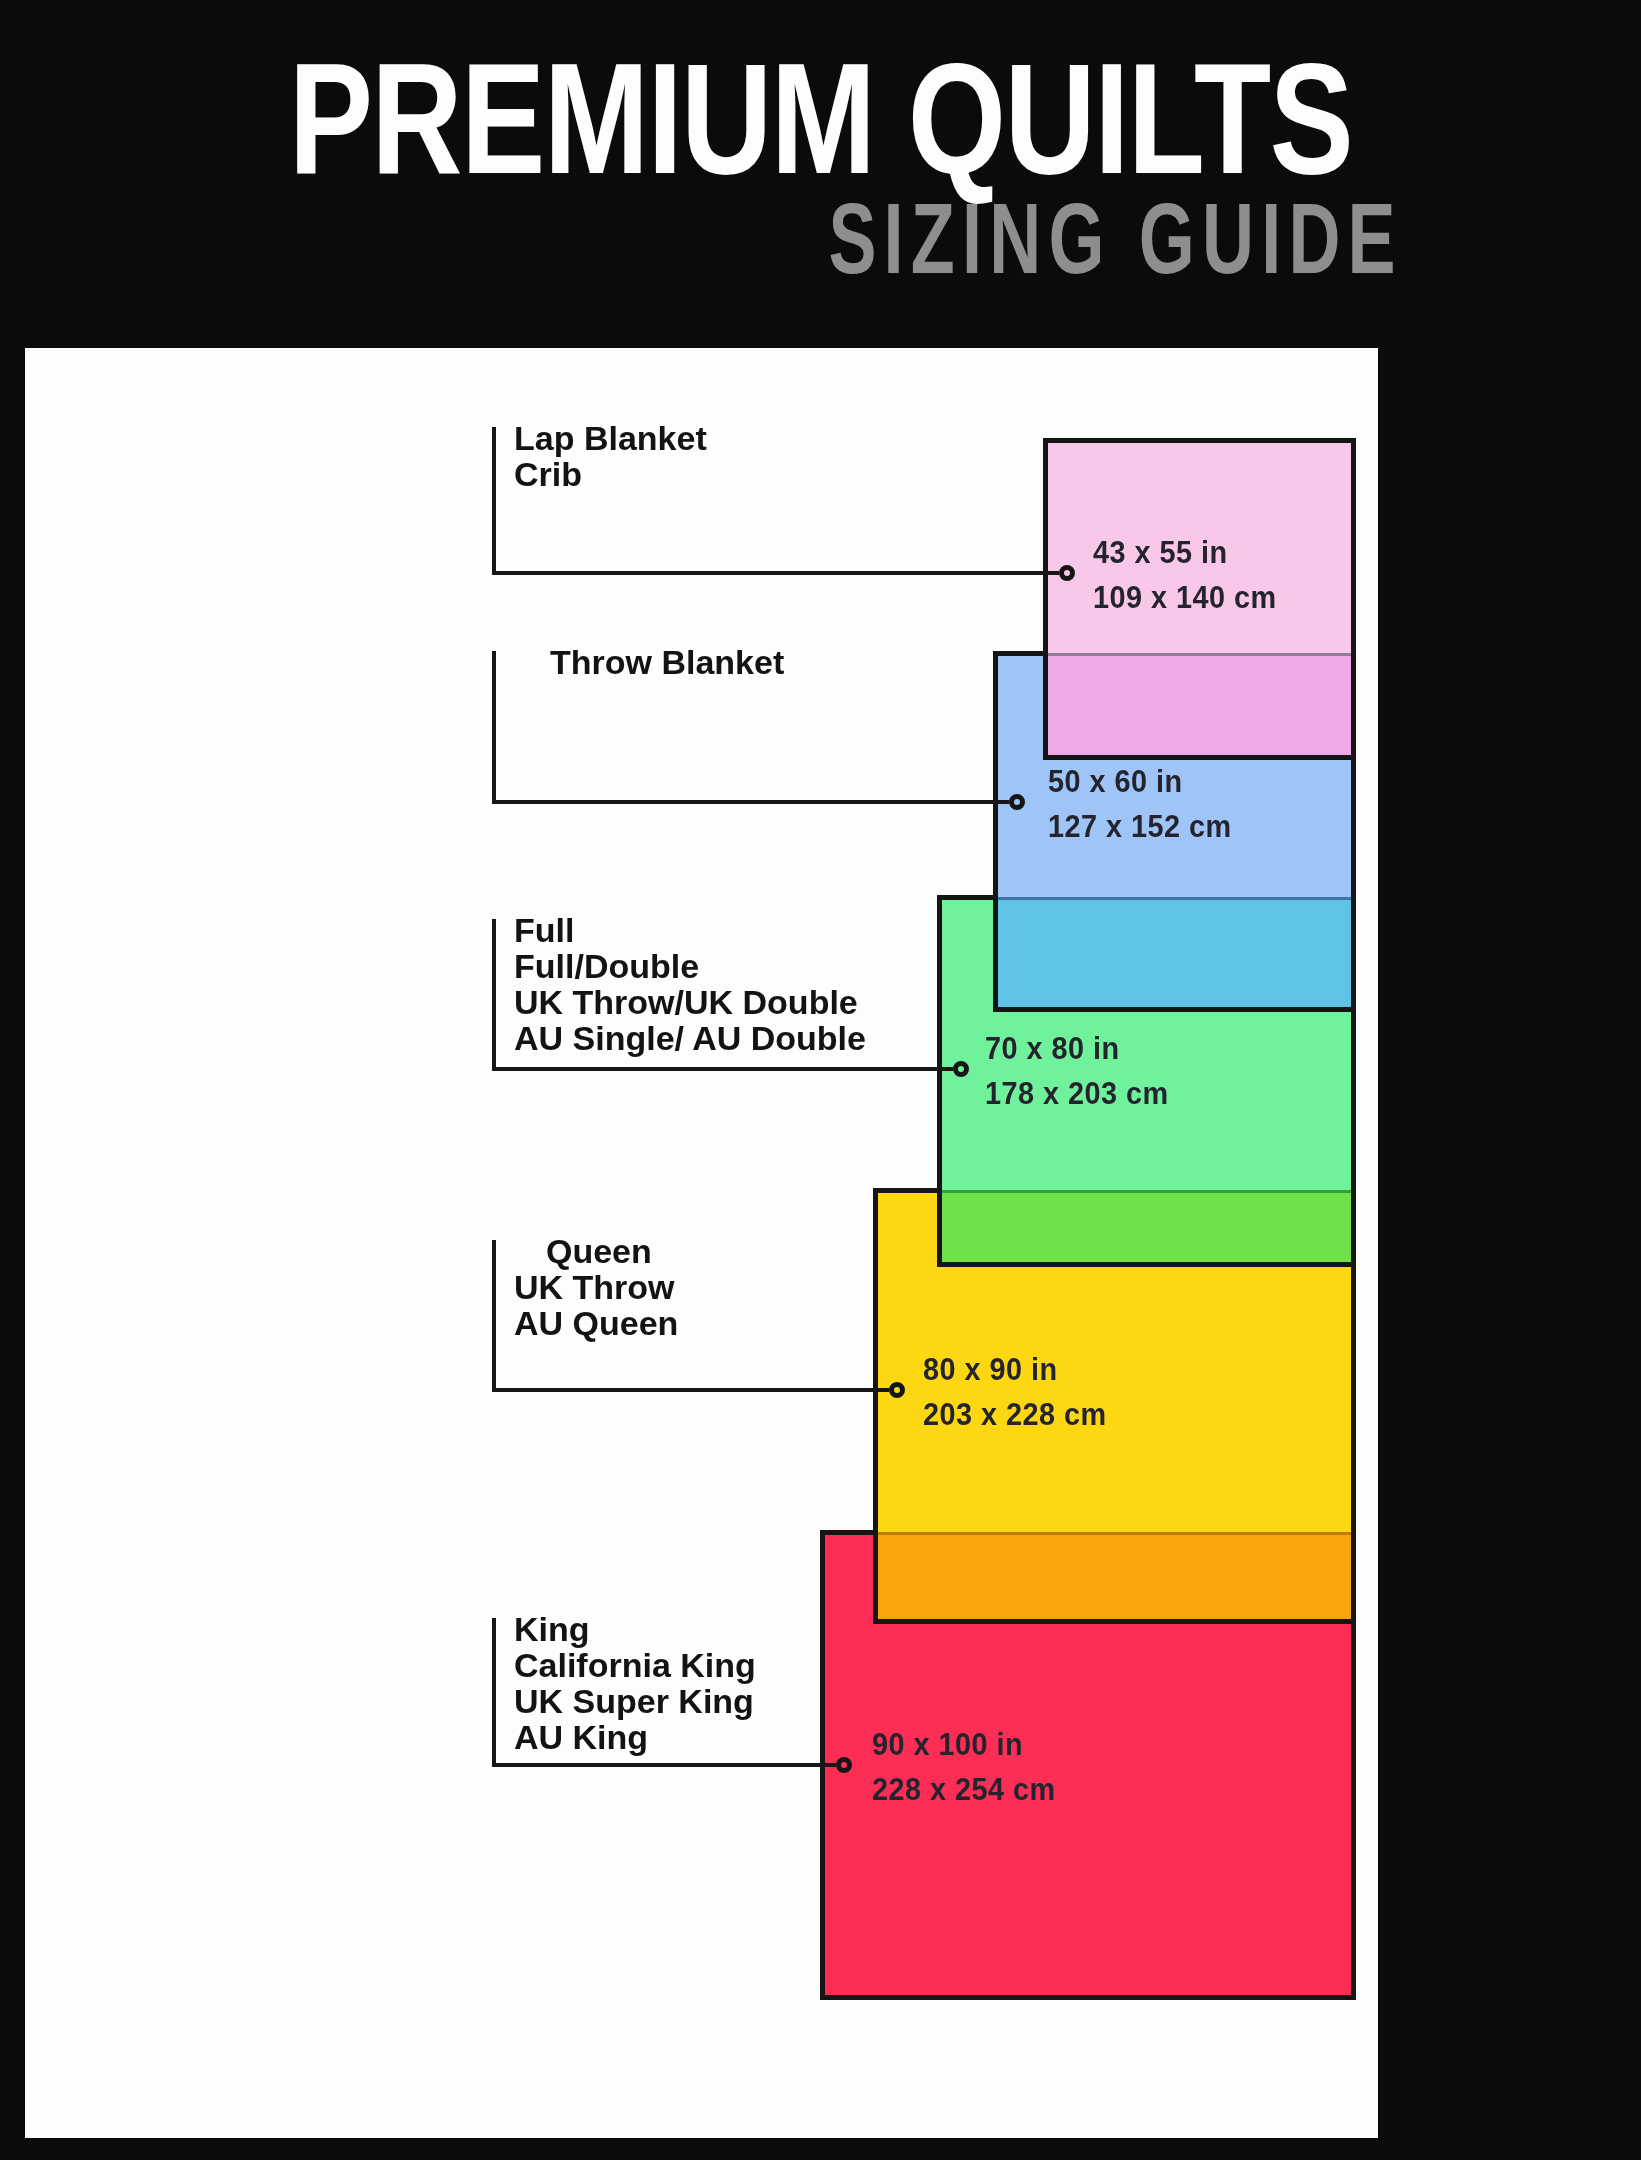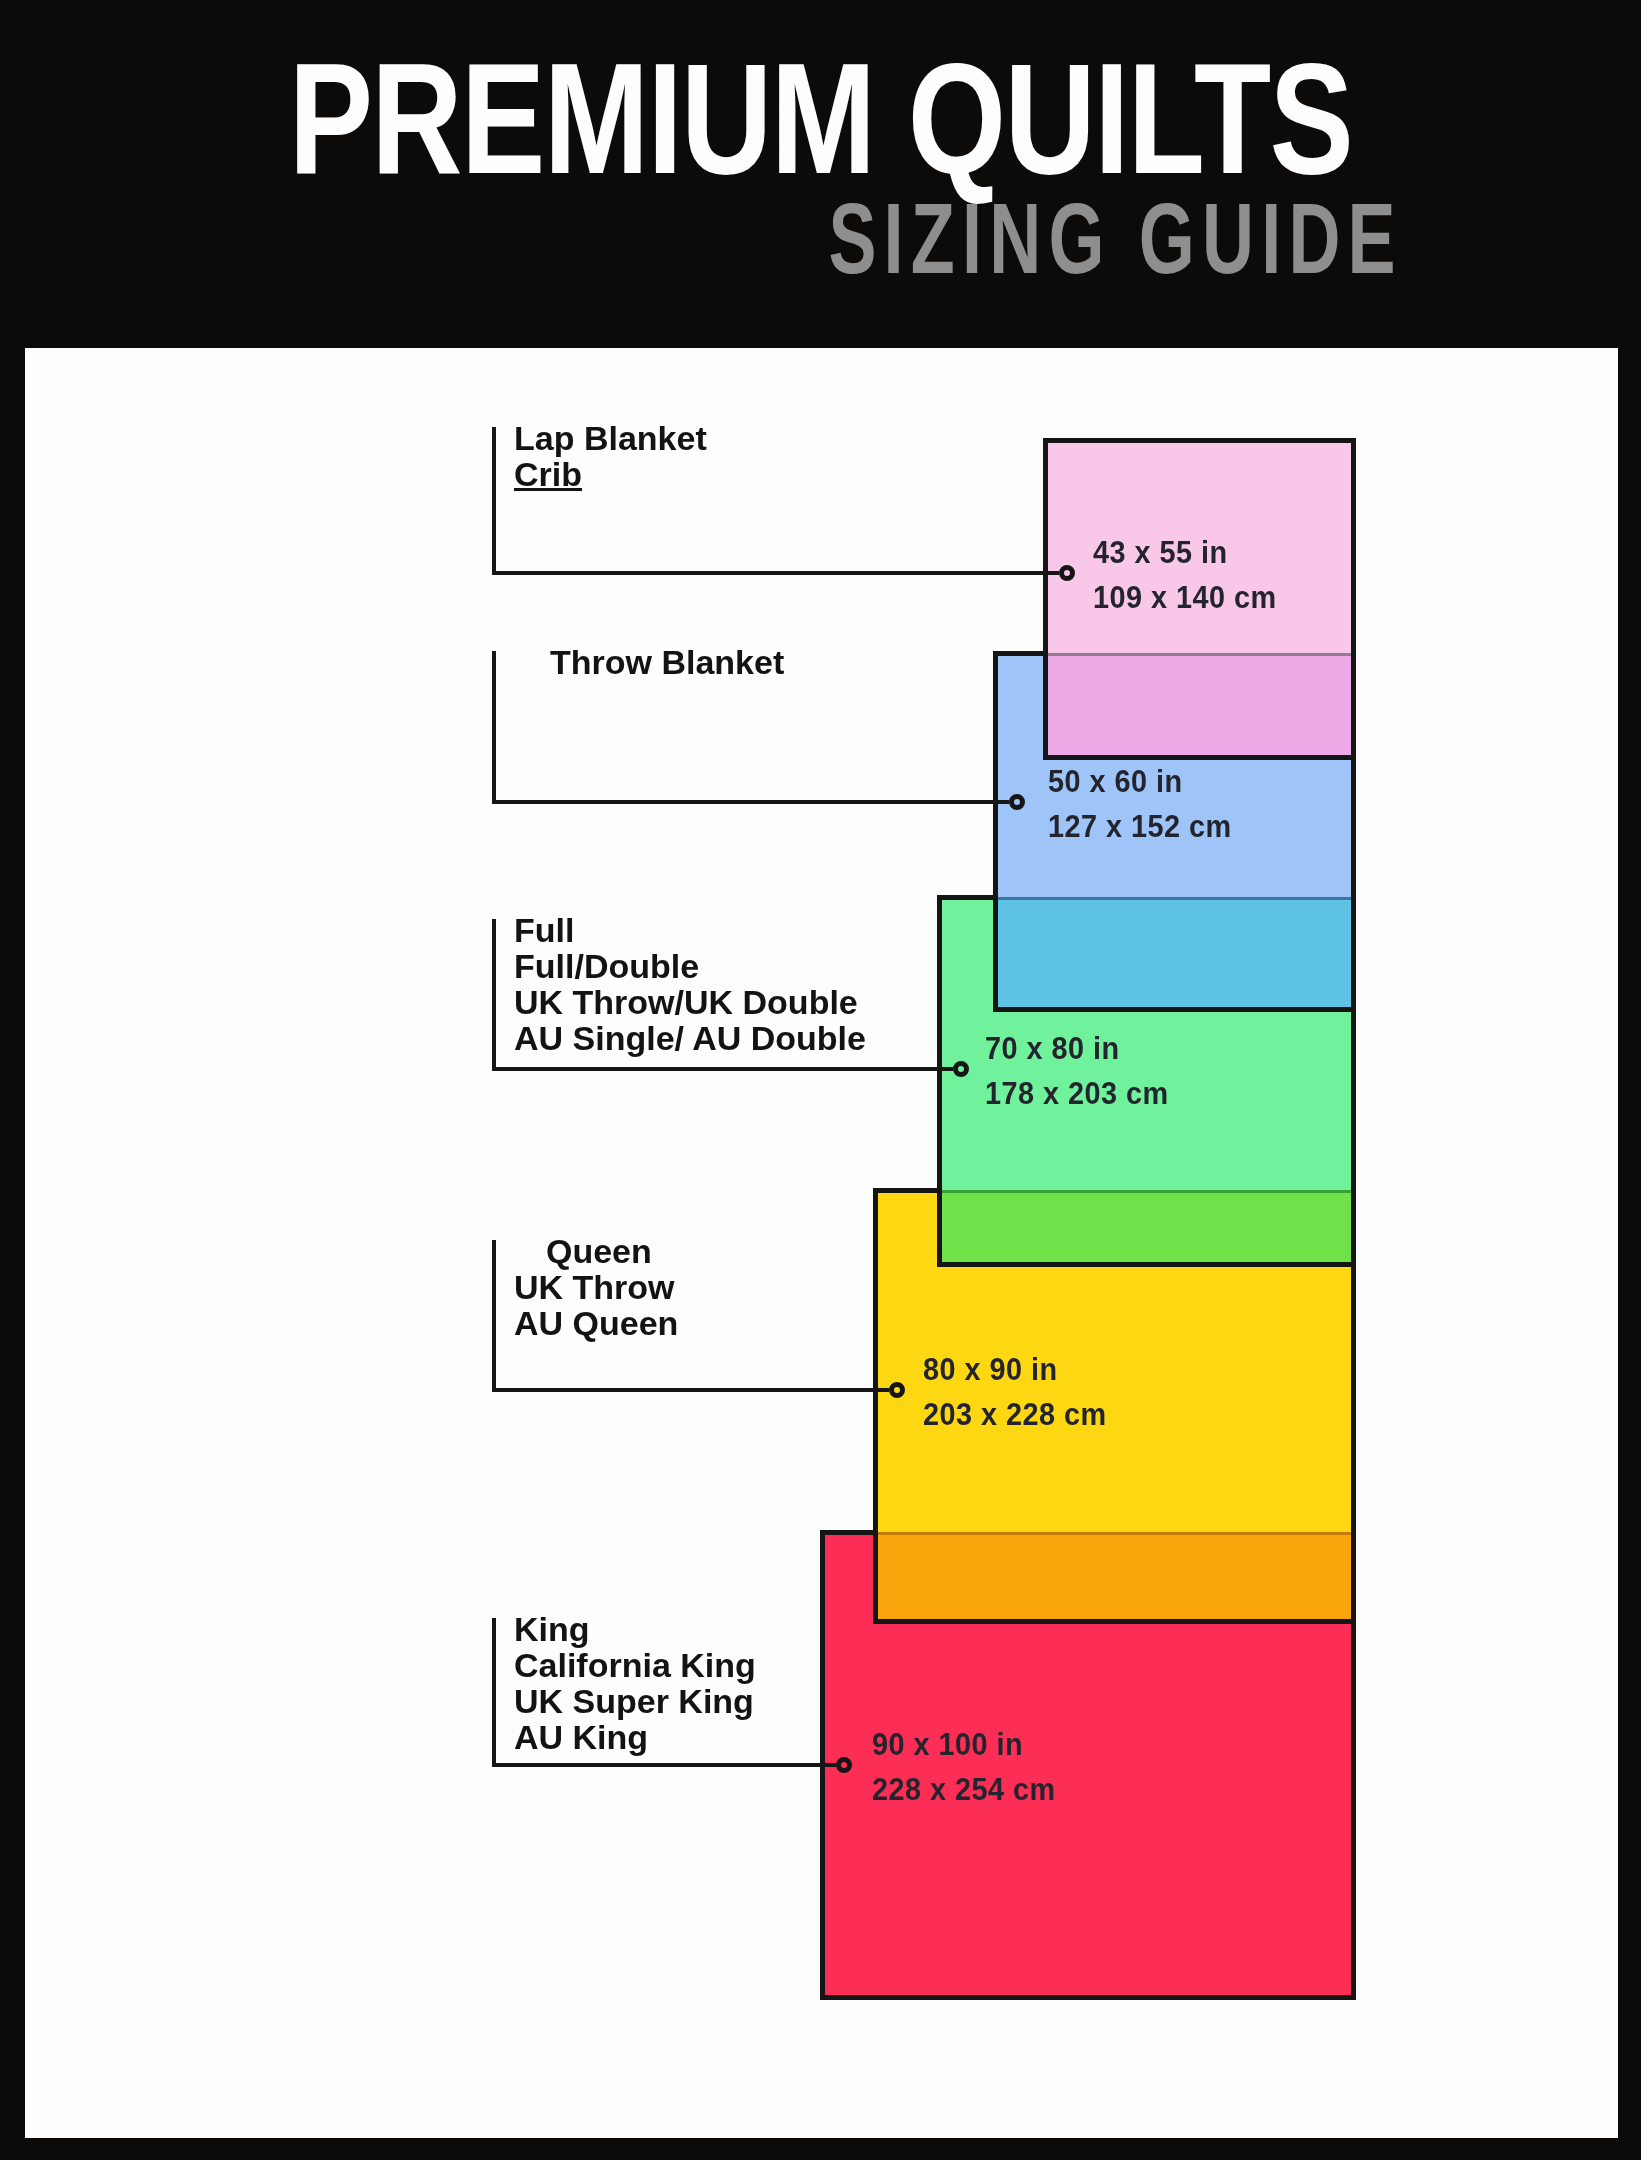--- a/index.html
+++ b/index.html
@@ -7,21 +7,21 @@
          font-family:"Liberation Sans",sans-serif;}
   
   .header{position:absolute;left:0;top:0;width:1641px;height:348px;background:#0d0a0a;}
   .title{position:absolute;top:39px;left:0;width:1641px;text-align:center;
          font-size:158px;font-weight:bold;color:#fdfdfd;line-height:1;
          letter-spacing:-2px;transform:scaleX(0.80);transform-origin:50% 50%;white-space:nowrap;}
   .subtitle{position:absolute;top:188px;right:238px;font-size:100px;font-weight:bold;
          color:#8e8e8e;line-height:1;letter-spacing:10px;transform:scaleX(0.72);
          transform-origin:100% 50%;white-space:nowrap;}
   
-  .canvas{position:absolute;left:25px;top:348px;width:1593px;height:1790px;background:#fdfdfd;}
+  .canvas{position:absolute;left:25px;top:348px;width:1353px;height:1790px;background:#fdfdfd;}
   .fill,.band,.tintline,.topseg,.rborder,.vline,.hline,.ring,.grouplabel,.dimtext{position:absolute;}
   .rborder{box-sizing:border-box;border:5px solid #151515;border-top:none;background:transparent;}
   .rborder.full{border-top:5px solid #151515;}
   .tintline{height:3px;}
   .topseg{height:5px;background:#151515;}
   .vline{width:4px;background:#161616;}
   .hline{height:4px;background:#161616;}
   .ring{width:16px;height:16px;border:5px solid #151515;border-radius:50%;
         box-sizing:border-box;background:transparent;}
   .grouplabel{color:#131313;font-size:34px;font-weight:bold;line-height:36px;white-space:pre;}
@@ -56,21 +56,21 @@
       <div class="topseg" style="left: 795px; top: 1182px; width: 58px;"></div>
       <div class="rborder full" style="left: 1018px; top: 90px; width: 313px; height: 322px;"></div>
       <div class="rborder" style="left: 968px; top: 305px; width: 363px; height: 359px;"></div>
       <div class="rborder" style="left: 912px; top: 549px; width: 419px; height: 370px;"></div>
       <div class="rborder" style="left: 848px; top: 842px; width: 483px; height: 434px;"></div>
       <div class="rborder" style="left: 795px; top: 1184px; width: 536px; height: 468px;"></div>
       <div class="vline" style="left: 467px; top: 79px; height: 148px;"></div>
       <div class="hline" style="left: 467px; top: 223px; width: 567px;"></div>
       <div class="ring" style="left: 1034px; top: 217px;"></div>
       <div class="grouplabel" style="left: 489px; top: 72px;">Lap Blanket</div>
-      <div class="grouplabel" style="left: 489px; top: 108px; text-decoration: underline;">Crib</div>
+      <div class="grouplabel" style="left: 489px; top: 108px;">Crib</div>
       <div class="dimtext" style="left: 1068px; top: 189px;">43 x 55 in</div>
       <div class="dimtext" style="left: 1068px; top: 234px;">109 x 140 cm</div>
       <div class="vline" style="left: 467px; top: 303px; height: 153px;"></div>
       <div class="hline" style="left: 467px; top: 452px; width: 517px;"></div>
       <div class="ring" style="left: 984px; top: 446px;"></div>
       <div class="grouplabel" style="left: 489px; top: 296px; margin-left: 36px;">Throw Blanket</div>
       <div class="dimtext" style="left: 1023px; top: 418px;">50 x 60 in</div>
       <div class="dimtext" style="left: 1023px; top: 463px;">127 x 152 cm</div>
       <div class="vline" style="left: 467px; top: 571px; height: 152px;"></div>
       <div class="hline" style="left: 467px; top: 719px; width: 461px;"></div>

